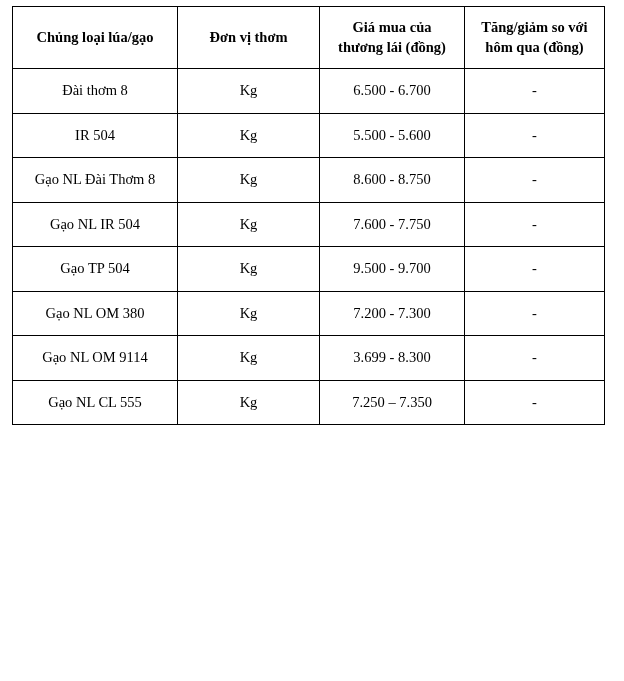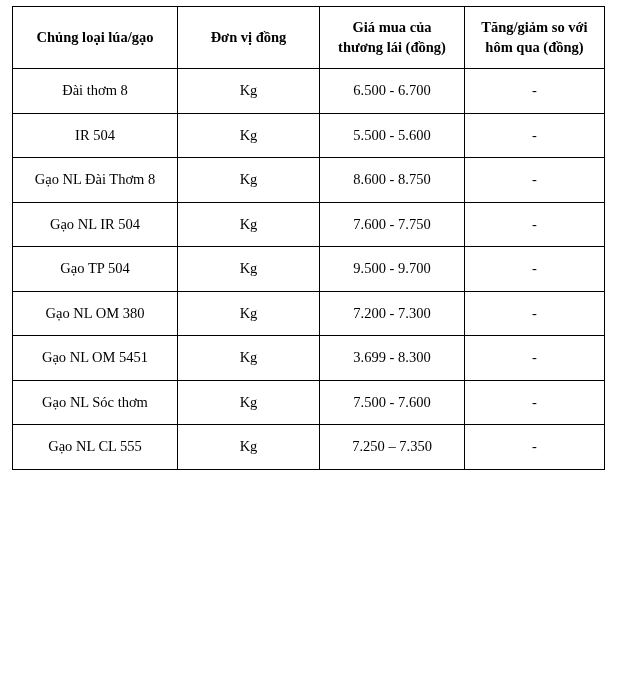--- a/index.html
+++ b/index.html
@@ -67,21 +67,21 @@
       <col class="c1">
       <col class="c2">
       <col class="c3">
     </colgroup>
     <thead>
       <tr>
         <th>
           <span class="hdr-line">Chủng loại lúa/gạo</span>
         </th>
         <th>
-          <span class="hdr-line">Đơn vị đồng</span>
+          <span class="hdr-line">Đơn vị thơm</span>
         </th>
         <th>
           <span class="hdr-line">Giá mua của</span>
           <span class="hdr-line">thương lái (đồng)</span>
         </th>
         <th>
           <span class="hdr-line">Tăng/giảm so với</span>
           <span class="hdr-line">hôm qua (đồng)</span>
         </th>
       </tr>
@@ -117,29 +117,23 @@
         <td>9.500 - 9.700</td>
         <td class="dash">-</td>
       </tr>
       <tr>
         <td>Gạo NL OM 380</td>
         <td>Kg</td>
         <td>7.200 - 7.300</td>
         <td class="dash">-</td>
       </tr>
       <tr>
-        <td>Gạo NL OM 5451</td>
+        <td>Gạo NL OM 9114</td>
         <td>Kg</td>
         <td>3.699 - 8.300</td>
-        <td class="dash">-</td>
-      </tr>
-      <tr>
-        <td>Gạo NL Sóc thơm</td>
-        <td>Kg</td>
-        <td>7.500 - 7.600</td>
         <td class="dash">-</td>
       </tr>
       <tr>
         <td>Gạo NL CL 555</td>
         <td>Kg</td>
         <td>7.250 – 7.350</td>
         <td class="dash">-</td>
       </tr>
     </tbody>
   </table>

